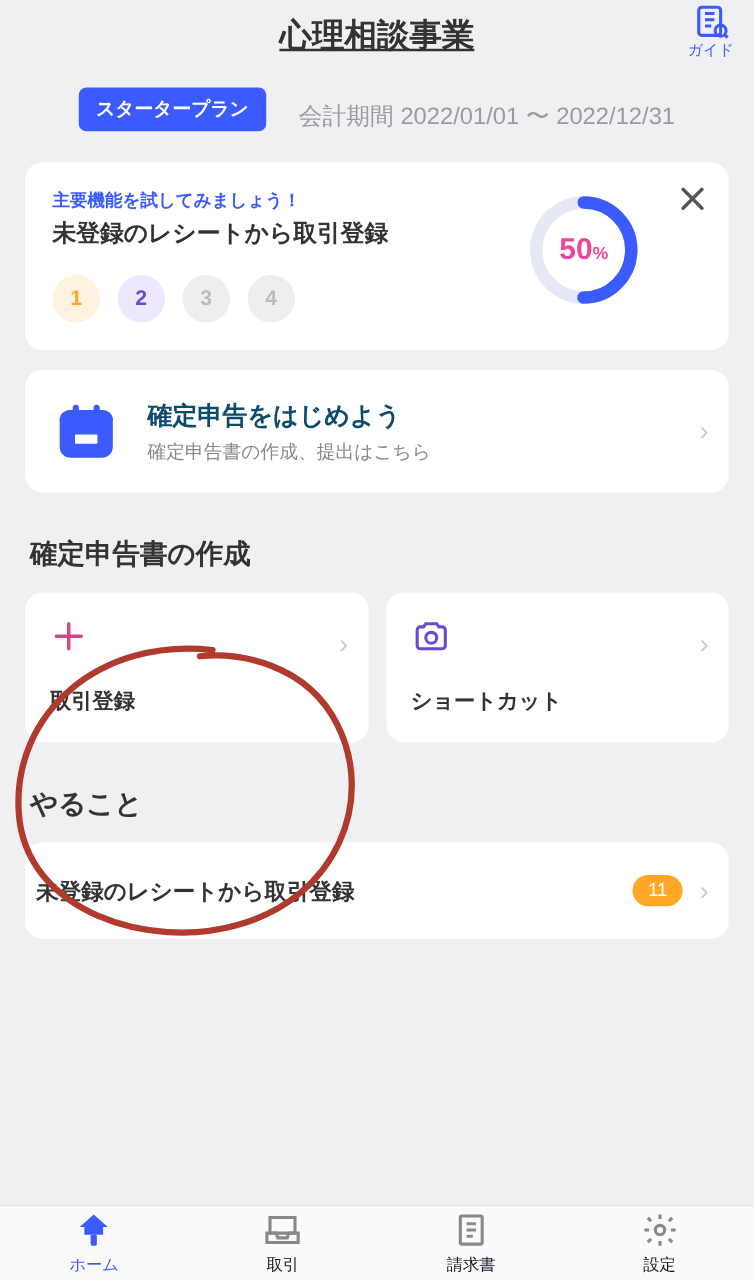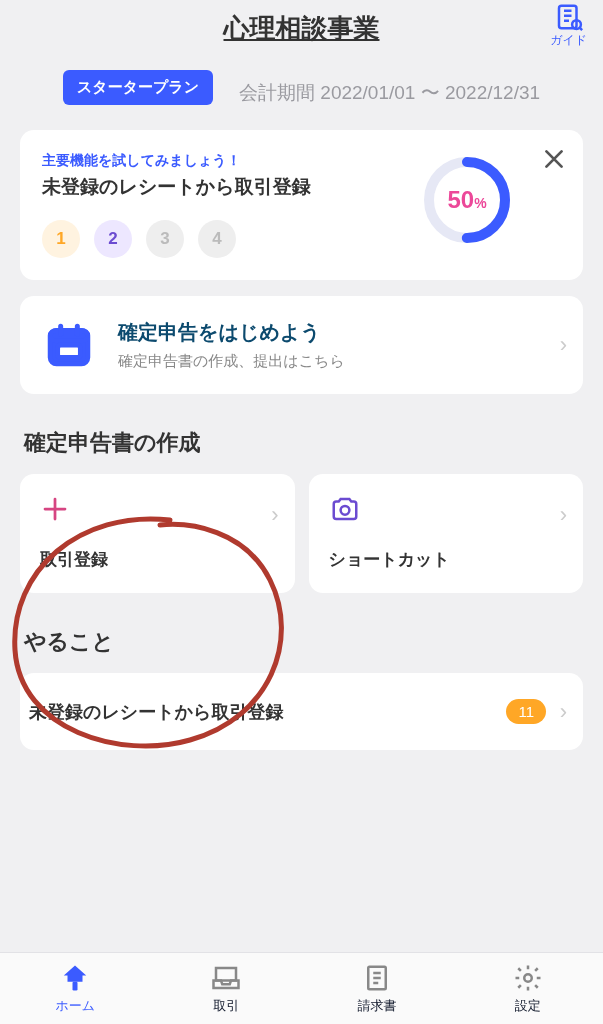--- a/index.html
+++ b/index.html
@@ -28,21 +28,21 @@
   .tax-sub { font-size: 15px; color: #888; margin-top: 6px; }
   .chev { position: absolute; right: 16px; top: 50%; transform: translateY(-50%); color: #ccc; font-size: 22px; }
   .section-title { font-size: 22px; font-weight: 700; color: #333; margin: 34px 24px 16px; }
   .shortcut-row { display: flex; gap: 14px; margin: 0 20px; }
   .shortcut { flex: 1; background: #fff; border-radius: 14px; padding: 20px 20px 22px; position: relative; }
   .shortcut-label { font-size: 17px; font-weight: 600; color: #333; margin-top: 20px; }
   .shortcut .chev { top: 28px; transform: none; }
   .todo-row { display: flex; align-items: center; }
   .todo-label { font-size: 18px; font-weight: 600; color: #333; flex: 1; }
   .badge { background: #ffa726; color: #fff; font-weight: 400; border-radius: 999px; padding: 4px 12px; font-size: 15px; margin-right: 28px; }
-  .tabbar { position: absolute; bottom: 0; left: 0; right: 0; height: 72px; background: #fafafa; border-top: 1px solid #e2e2e6; display: flex; }
+  .tabbar { position: absolute; bottom: 0; left: 0; right: 0; height: 60px; background: #fafafa; border-top: 1px solid #e2e2e6; display: flex; }
   .tab { flex: 1; display: flex; flex-direction: column; align-items: center; justify-content: center; gap: 4px; font-size: 13px; color: #0f172a; }
   .tab.active { color: #3b5bff; }
   .annot { position: absolute; pointer-events: none; }
 </style>
 </head>
 <body>
 
 <div class="header">
   <div class="header-title">心理相談事業</div>
   <div class="guide-btn">

